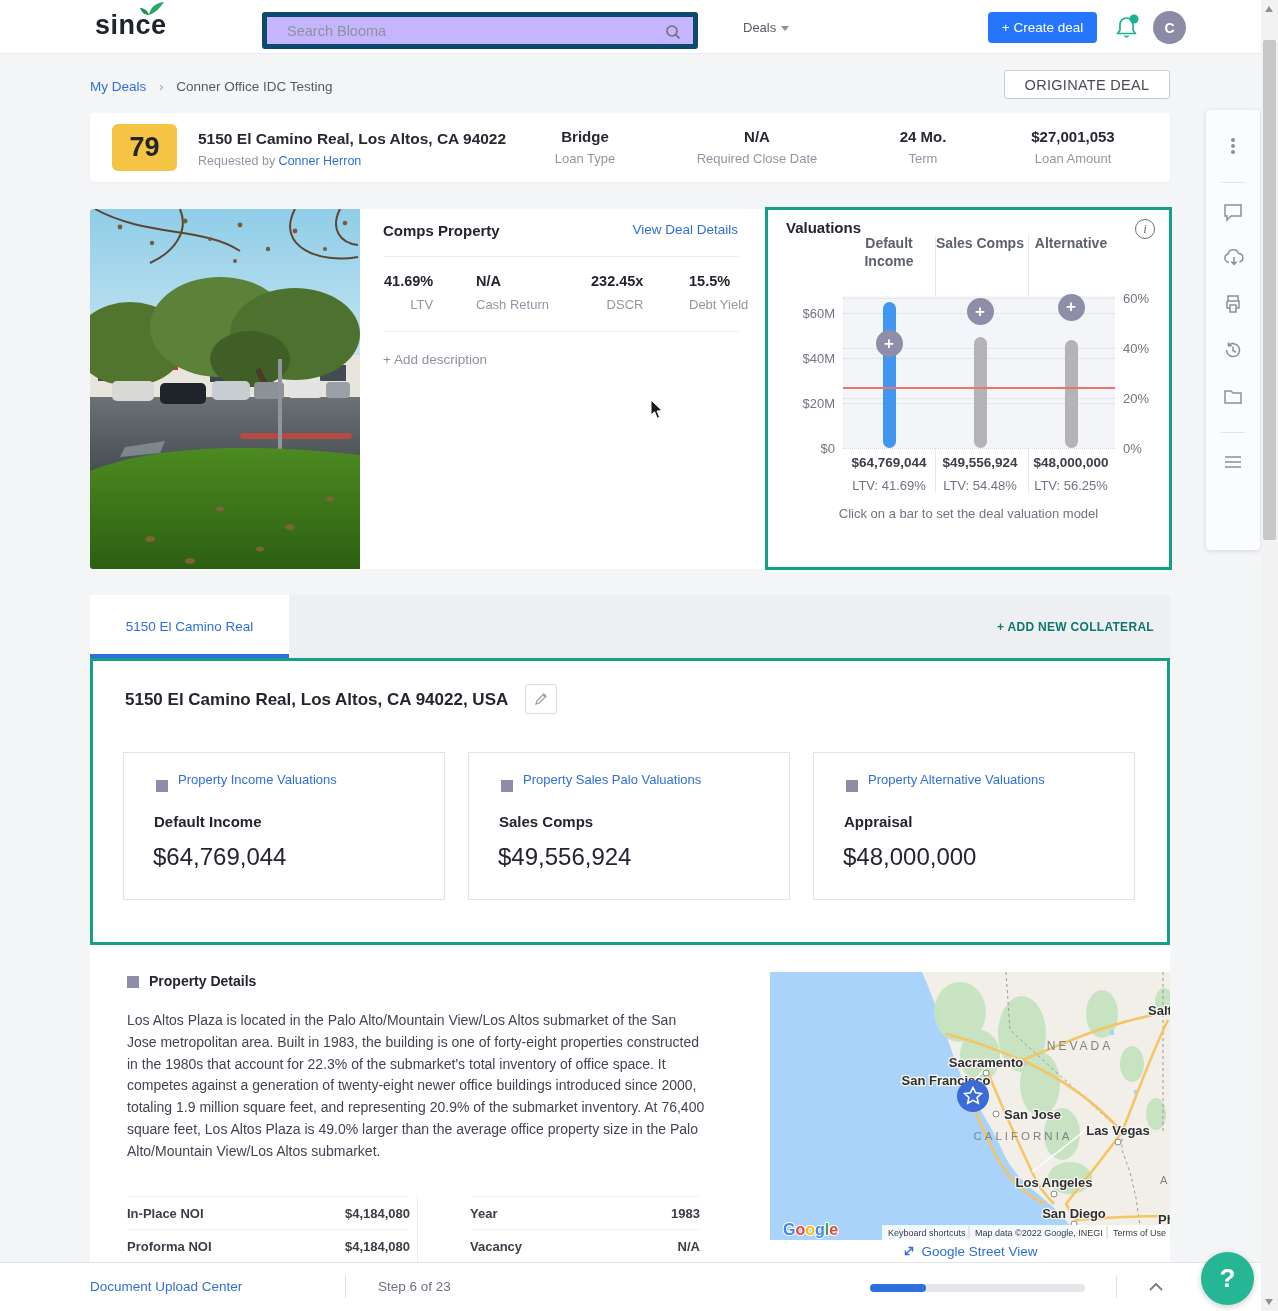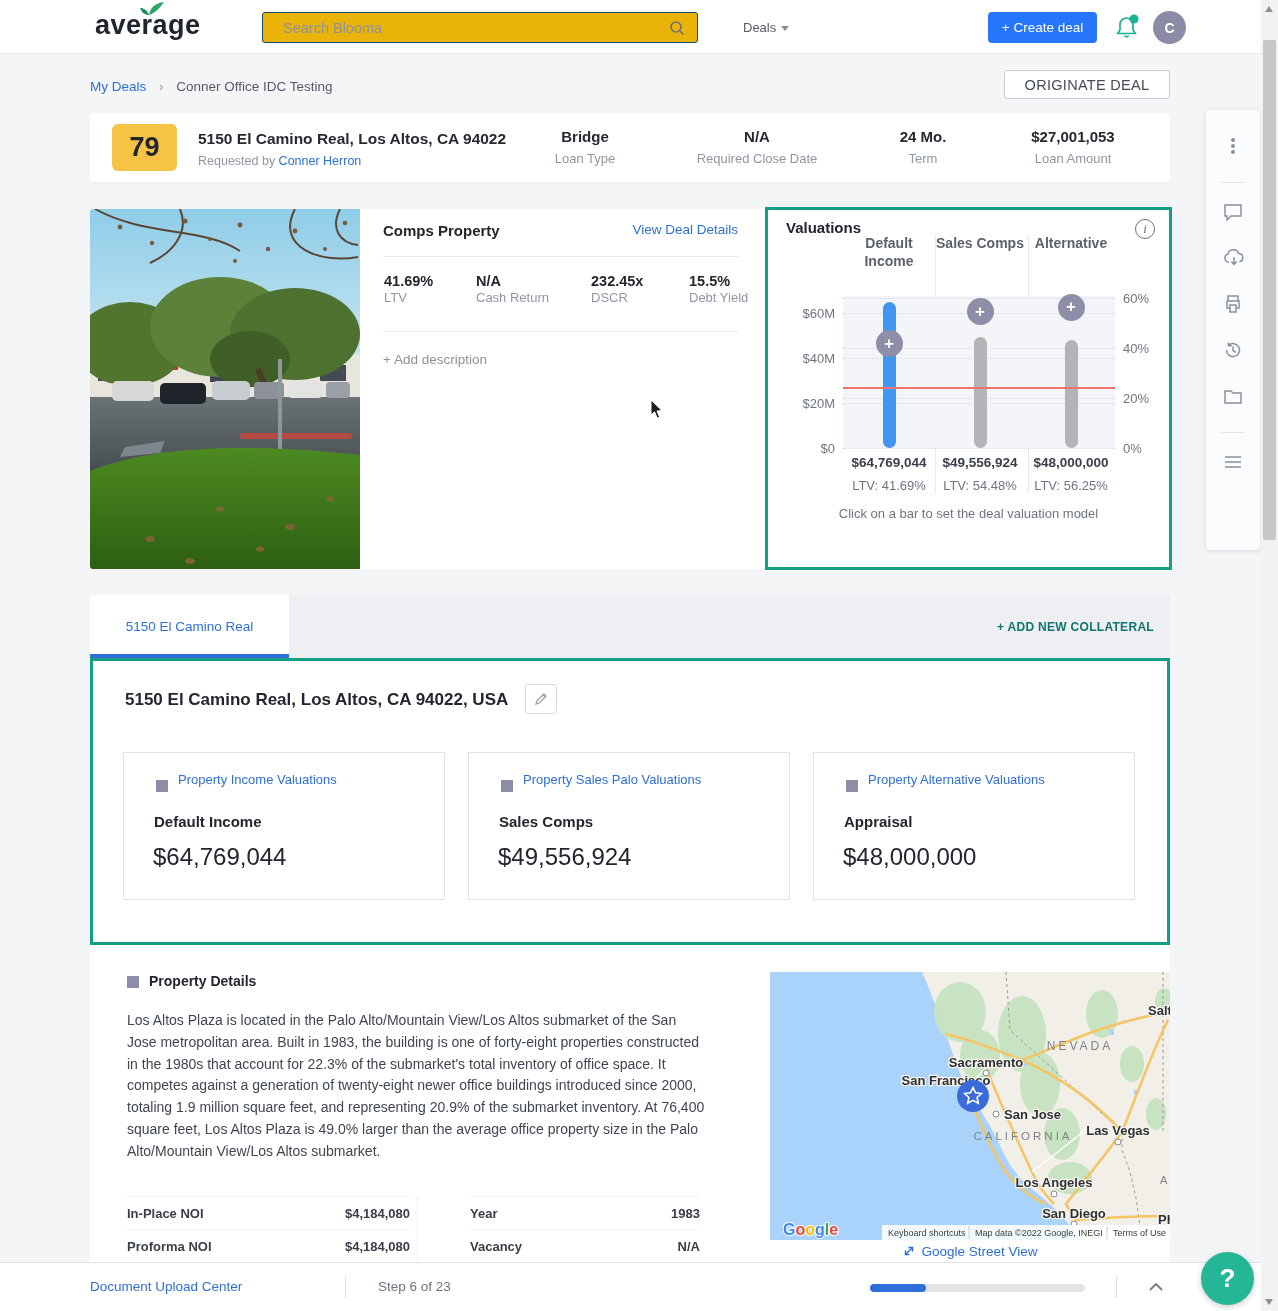--- a/index.html
+++ b/index.html
@@ -4,21 +4,21 @@
 <style>
   * { margin:0; padding:0; box-sizing:border-box; }
   html,body { width:1278px; height:1311px; }
   body { font-family:"Liberation Sans", sans-serif; background:#f4f5f7; position:relative; overflow:hidden; color:#23262e; }
   #app { position:absolute; inset:0; }
 
   
   .navbar { position:absolute; left:0; top:0; width:1278px; height:54px; background:#fff; border-bottom:1px solid #e9eaee; z-index:20; }
   .logo { position:absolute; left:95px; top:10px; font-size:27px; font-weight:700; letter-spacing:.5px; color:#20242e; }
   .logo-leaf { position:absolute; left:139px; top:1px; }
-  .searchbox { position:absolute; left:262px; top:12px; width:436px; height:31px; border:1px solid #0c4a6e; border-radius:3px; background:#eab308; }
+  .searchbox { position:absolute; left:262px; top:12px; width:436px; height:37px; border:5px solid #0c4a6e; border-radius:3px; background:#c4b5fd; }
   .searchbox input { position:absolute; left:0; top:0; width:100%; height:100%; border:none; outline:none; padding:0 40px 0 20px; font-size:14.5px; font-family:inherit; color:#444; background:transparent; }
   .searchbox input::placeholder { color:#8d929e; }
   .search-ico { position:absolute; right:12px; top:7px; }
   .deals-dd { position:absolute; left:743px; top:20px; font-size:13px; color:#565b66; cursor:pointer; }
   .deals-dd .caret { display:inline-block; width:0; height:0; border-left:4px solid transparent; border-right:4px solid transparent; border-top:5px solid #8a8f99; margin-left:5px; vertical-align:middle; }
   .create-btn { position:absolute; left:988px; top:12px; width:109px; height:31px; background:#2576fc; color:#fff; border:none; border-radius:4px; font-size:13.5px; font-family:inherit; cursor:pointer; }
   .bell { position:absolute; left:1114px; top:13px; cursor:pointer; }
   .avatar { position:absolute; left:1153px; top:11px; width:33px; height:33px; border-radius:50%; background:#8b8ba5; color:#fff; font-size:14px; font-weight:700; display:flex; align-items:center; justify-content:center; cursor:pointer; }
 
   
@@ -40,21 +40,21 @@
 
   
   .maincard { position:absolute; left:90px; top:209px; width:1080px; height:360px; background:#fff; border-radius:3px; }
   .photo { position:absolute; left:0; top:0; width:270px; height:360px; border-radius:3px 0 0 3px; overflow:hidden; }
   .op-head { position:absolute; left:293px; top:13px; width:355px; display:flex; justify-content:space-between; }
   .op-title { font-size:15px; font-weight:700; color:#23262e; }
   .op-link { font-size:13.5px; color:#2f6fd9; cursor:pointer; }
   .op-div { position:absolute; left:293px; width:356px; height:1px; background:#ececf0; }
   .op-stat { position:absolute; }
   .op-stat .v { font-size:14.5px; font-weight:700; color:#23262e; }
-  .op-stat .l { font-size:13px; color:#9096a2; margin-top:1px; }
+  .op-stat .l { font-size:13px; color:#9096a2; margin-top:8px;text-align:right; }
   .add-desc { position:absolute; left:293px; top:143px; font-size:13.5px; color:#8d929e; cursor:pointer; }
 
   
   .valpanel { position:absolute; left:765px; top:207px; width:407px; height:363px; background:#fff; border:3px solid #14a085; z-index:5; }
   .vp-title { position:absolute; left:18px; top:9px; font-size:15px; font-weight:700; color:#23262e; }
   .vp-info { position:absolute; right:14px; top:9px; width:20px; height:20px; border:1.5px solid #6a6f78; border-radius:50%; color:#6a6f78; font-family:"Liberation Serif",serif; font-style:italic; font-size:13px; display:flex; align-items:center; justify-content:center; cursor:pointer; }
   .vp-plot { position:absolute; left:75px; top:86px; width:272px; height:152px; background:#f4f5f8; }
   .grid { position:absolute; left:0; width:100%; border-top:1px dotted #d5d7dc; }
   .refline { position:absolute; left:0; width:100%; height:2px; background:#f1716e; z-index:3; }
   .vbar { position:absolute; bottom:0; width:13px; border-radius:7px; z-index:2; cursor:pointer; }
@@ -117,21 +117,21 @@
   .helpbtn { position:absolute; left:1201px; top:1252px; width:53px; height:53px; border-radius:50%; background:#25b795; color:#fff; font-size:26px; font-weight:700; display:flex; align-items:center; justify-content:center; box-shadow:0 2px 6px rgba(0,0,0,.2); z-index:40; cursor:pointer; }
 
   .cursor { position:absolute; left:650px; top:399px; z-index:50; pointer-events:none; }
 </style>
 </head>
 <body>
 
 <div id="app">
 
   <div class="navbar">
-    <div class="logo">average</div>
+    <div class="logo">since</div>
     <svg class="logo-leaf" width="36" height="16" viewBox="0 0 36 16">
       <path d="M10 14 C11 7 16 2 25 1 C20 8 16 12 10 14 Z" fill="#28a868"></path>
       <path d="M10 14 C8 9 5 7 1 7 C3 12 6 14 10 14 Z" fill="#1d9158"></path>
     </svg>
     <div class="searchbox">
       <input type="text" placeholder="Search Blooma" style="">
       <svg class="search-ico" width="16" height="16" viewBox="0 0 16 16">
         <circle cx="7" cy="7" r="5" fill="none" stroke="#6b7077" stroke-width="1.6"></circle>
         <line x1="10.7" y1="10.7" x2="14.4" y2="14.4" stroke="#6b7077" stroke-width="1.6"></line>
       </svg>

